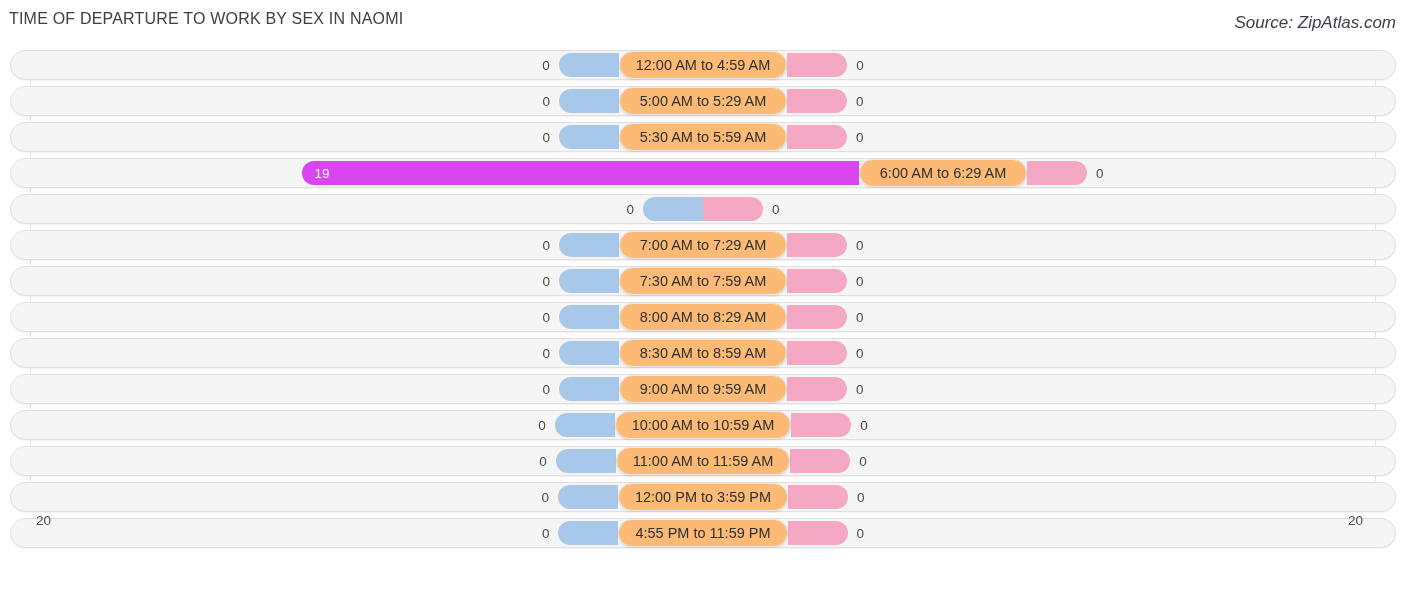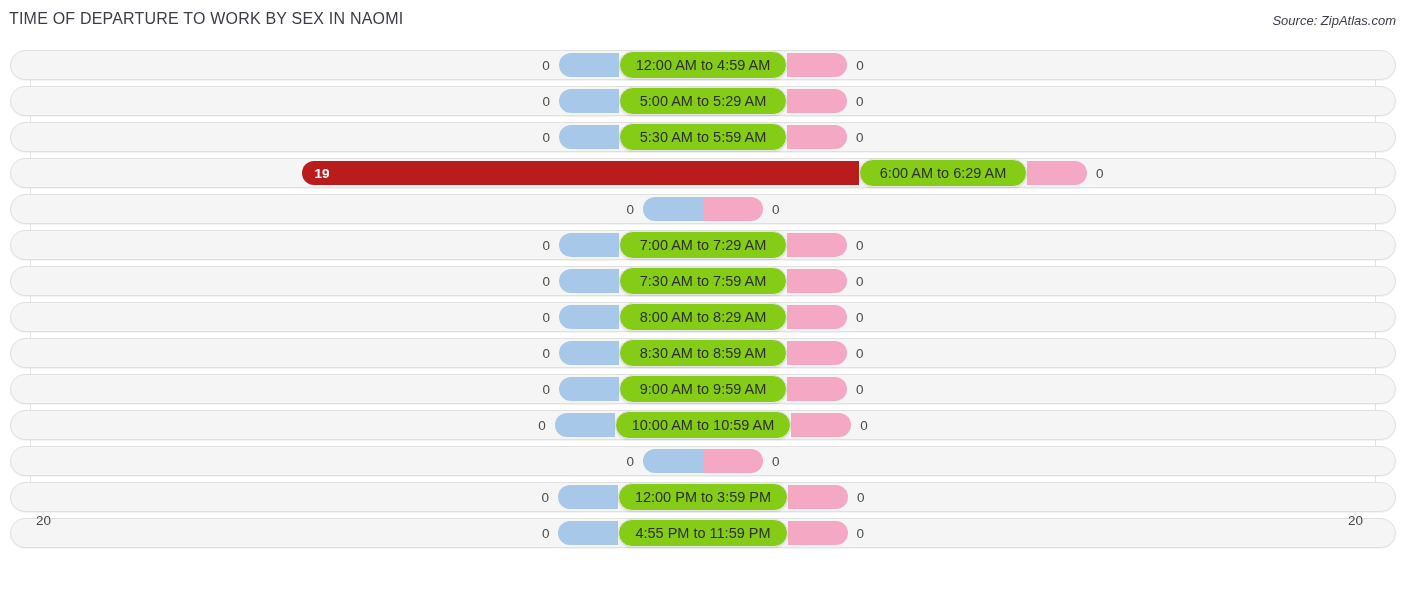--- a/index.html
+++ b/index.html
@@ -28,21 +28,21 @@
     font-size: 16px;
     letter-spacing: .2px;
     color: #3c3c4a;
     font-weight: 400;
     white-space: nowrap;
   }
   .source-note {
     position: absolute;
     right: 10px;
     top: 13px;
-    font-size: 13px;
+    font-size: 17px;
     font-style: italic;
     color: #3c3c4a;
     white-space: nowrap;
   }
 
   
   .plot {
     position: absolute;
     left: 0;
     top: 46px;
@@ -118,43 +118,42 @@
     box-sizing: border-box;
   }
   .bar.male {
     background: #a8c8ea;
     border-radius: 12px 0 0 12px;
     display: flex;
     align-items: center;
     justify-content: flex-start;
   }
   .bar.male.hi {
-    background: #b91c1c;
+    background: #d946ef;
     border-radius: 12px 0 0 12px;
-    font-weight: bold;
   }
   .bar.female {
     background: #f5a8c3;
     border-radius: 0 12px 12px 0;
   }
   .inbar-label {
     font-size: 13.5px;
     color: #ffffff;
     margin-left: 12px;
     white-space: nowrap;
   }
 
   
   .pill {
     position: relative;
     z-index: 3;
     height: 28px;
     min-width: 168px;
     padding: 0 16px;
-    background: #84cc16;
+    background: #fdba74;
     border: 1px solid #e6e6e6;
     border-radius: 14px;
     display: flex;
     align-items: center;
     justify-content: center;
     font-size: 14.5px;
     color: #2f2f2f;
     white-space: nowrap;
     box-shadow: 0 1px 2px rgba(0,0,0,0.10);
     box-sizing: border-box;
@@ -369,20 +368,21 @@
           </div>
         </div>
       </div>
       <div class="row">
         <div class="track"></div>
         <div class="barstack">
           <div class="side male">
             <span class="val male-val">0</span>
             <div class="bar male" style="width:60px"></div>
           </div>
+          <div class="pill">11:00 AM to 11:59 AM</div>
           <div class="side female">
             <div class="bar female" style="width:60px"></div>
             <span class="val female-val">0</span>
           </div>
         </div>
       </div>
       <div class="row">
         <div class="track"></div>
         <div class="barstack">
           <div class="side male">

